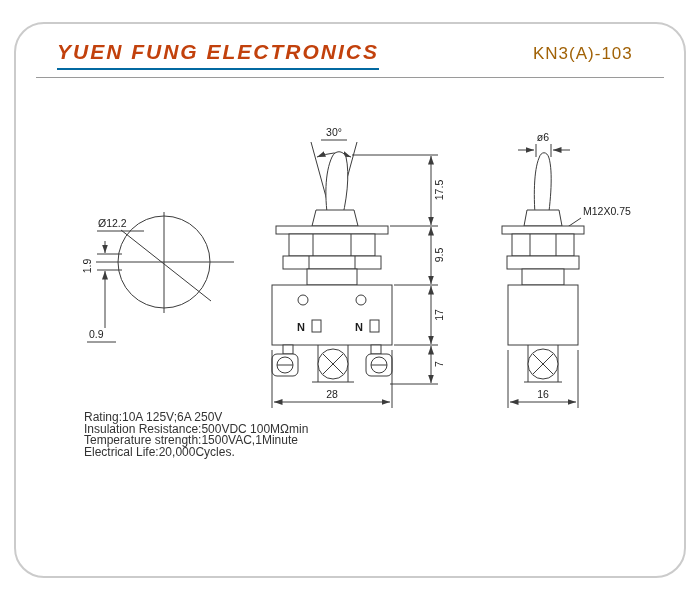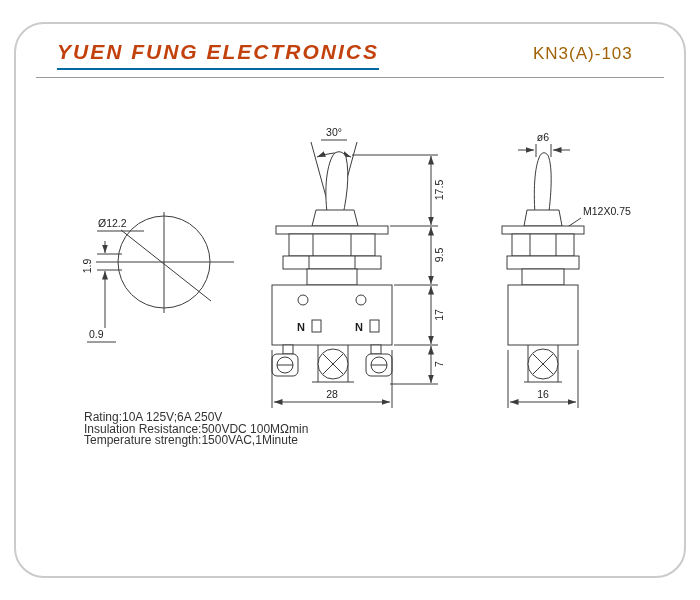--- a/index.html
+++ b/index.html
@@ -191,13 +191,14 @@
       <line class="s de" x1="543" y1="402" x2="576" y2="402"></line>
       <text class="t" x="543" y="398" text-anchor="middle">16</text>
     </g>
   </g>
 </svg>
 
 <div class="specs">
   <div>Rating:10A 125V;6A 250V</div>
   <div>Insulation Resistance:500VDC 100MΩmin</div>
   <div>Temperature strength:1500VAC,1Minute</div>
+  <div>Electrical Life:20,000Cycles.</div>
 </div>
 
 </body></html>

